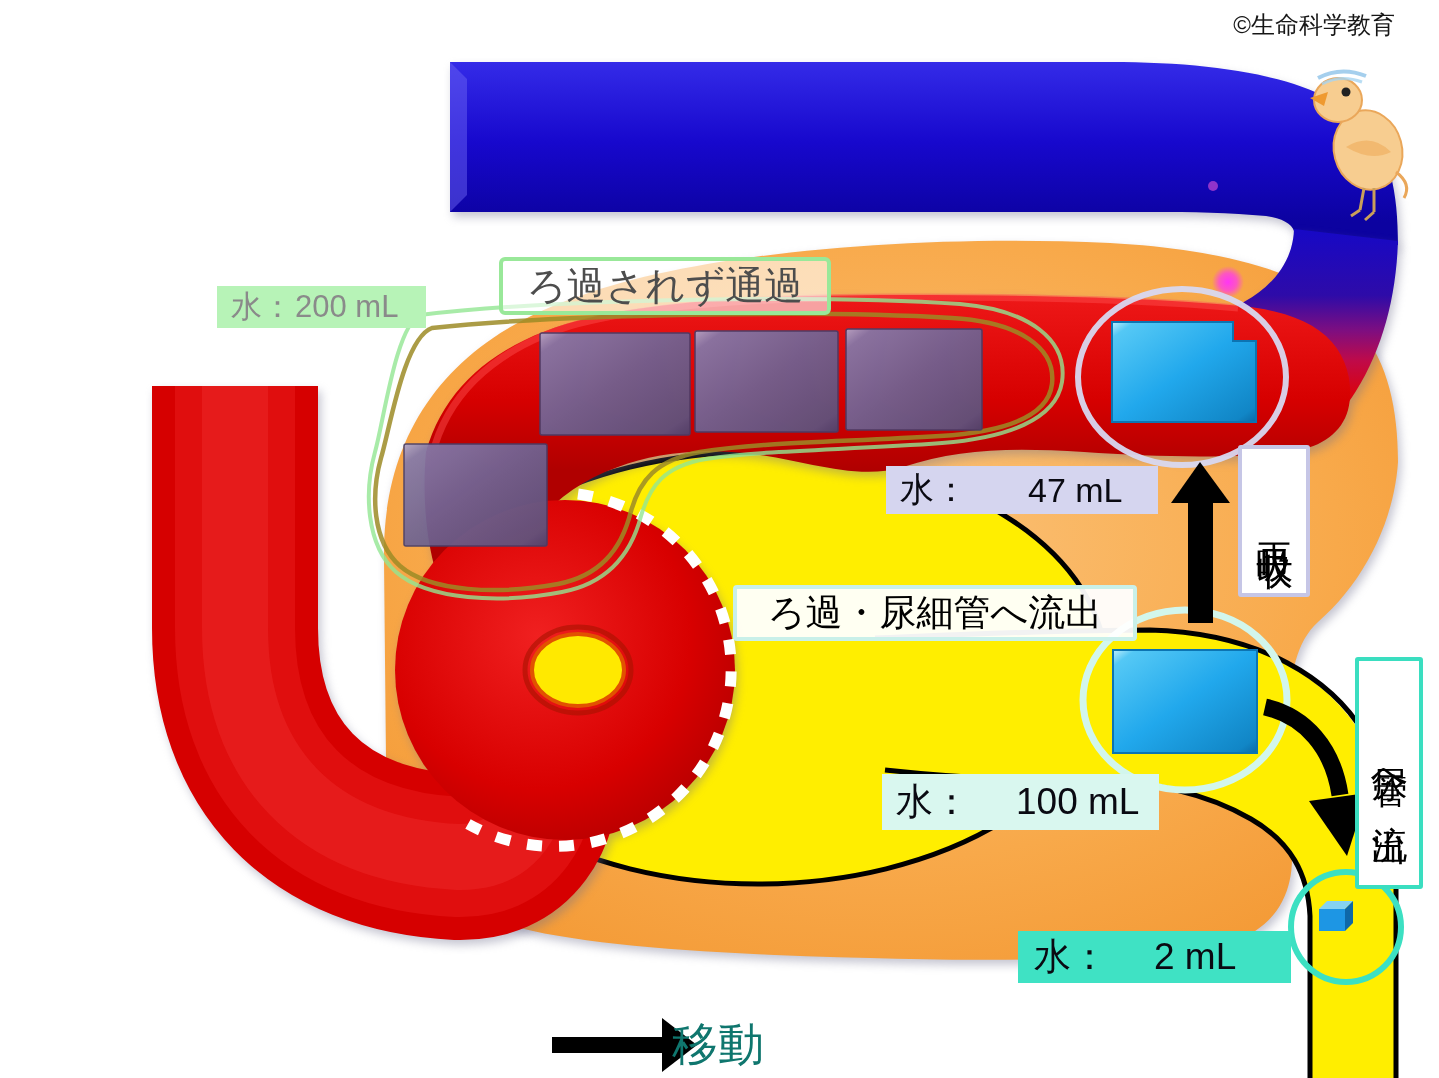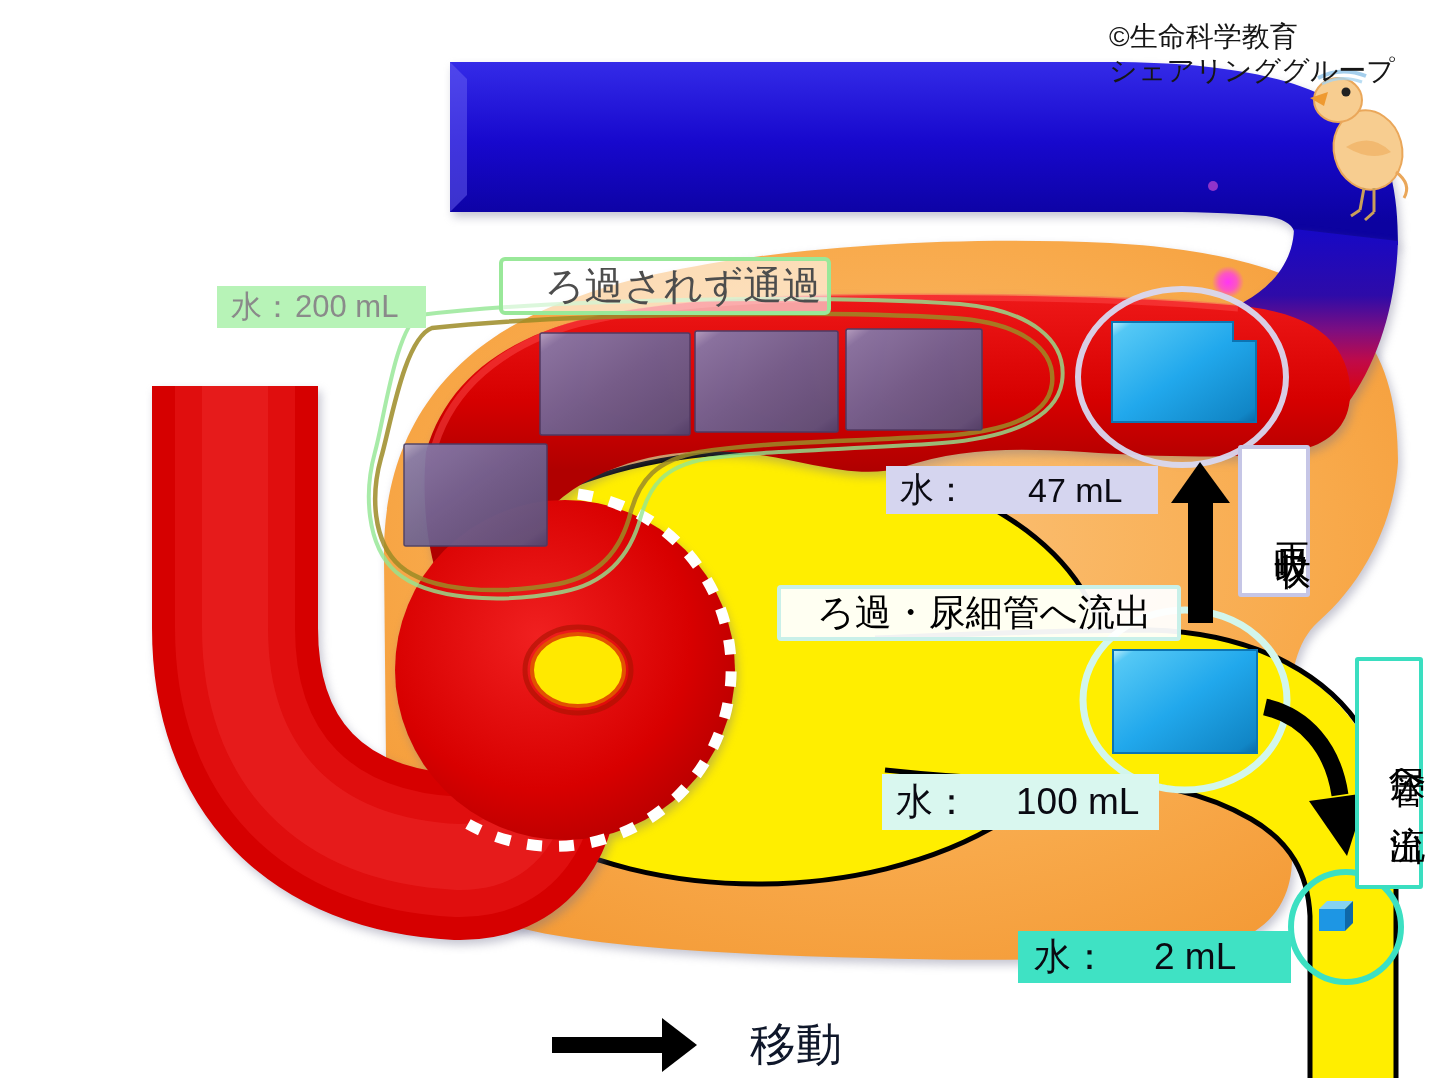--- a/index.html
+++ b/index.html
@@ -1,30 +1,30 @@
 <!DOCTYPE html>
 <html><head>
 <meta charset="utf-8">
 <style>
   html,body{margin:0;padding:0;background:#ffffff;font-family:"Liberation Sans",sans-serif;}
   #stage{position:relative;width:1439px;height:1078px;background:#fff;overflow:hidden;}
   #art{position:absolute;left:0;top:0;}
-  .lbl{position:absolute;display:flex;align-items:center;box-sizing:border-box;white-space:nowrap;padding-left:36px;}
+  .lbl{position:absolute;display:flex;align-items:center;box-sizing:border-box;white-space:nowrap;}
   .shadow{filter:drop-shadow(3px 5px 5px rgba(110,110,140,.40));}
   .lbl-water400{left:217px;top:286px;width:209px;height:42px;background:#b7f3b7;color:#8a8a8a;font-size:31px;padding-left:14px;column-gap:2px;}
   .lbl-notfiltered{left:499px;top:257px;width:332px;height:58px;background:rgba(255,255,255,.60);border:4px solid #99e899;border-radius:6px;color:#4d4d4d;font-size:39px;justify-content:center;}
   .lbl-water99{left:886px;top:466px;width:272px;height:48px;background:#d5d5ef;color:#0a0a12;font-size:34px;padding-left:14px;column-gap:60px;}
-  .lbl-filtration{left:777px;top:585px;width:404px;height:56px;background:rgba(255,255,255,.95);border:4px solid #c9f0e9;border-radius:4px;color:#000;font-size:37px;}
+  .lbl-filtration{left:733px;top:585px;width:404px;height:56px;background:rgba(255,255,255,.95);border:4px solid #c9f0e9;border-radius:4px;color:#000;font-size:37px;justify-content:center;}
   .lbl-water100{left:882px;top:774px;width:277px;height:56px;background:#d9f7ef;color:#0a0a12;font-size:37px;padding-left:14px;column-gap:46px;}
   .lbl-water1{left:1018px;top:931px;width:273px;height:52px;background:#3fe2c4;color:#0a0a12;font-size:37px;padding-left:16px;column-gap:46px;}
   .v-label{writing-mode:vertical-rl;text-orientation:upright;justify-content:center;background:#ffffff;color:#000;letter-spacing:5px;}
   .lbl-reabsorption{left:1238px;top:445px;width:72px;height:152px;border:4px solid #c6c6e6;border-radius:3px;font-size:37px;}
   .lbl-ureter{left:1355px;top:657px;width:68px;height:232px;border:4px solid #3adec0;border-radius:3px;font-size:36px;}
-  .lbl-move{left:714px;top:1014px;font-size:46px;color:#0f172a;}
-  .credit{position:absolute;top:20px;right:44px;text-align:left;color:#161616;font-size:28px;line-height:1.22;}
+  .lbl-move{left:672px;top:1014px;font-size:46px;color:#0f766e;}
+  .credit{position:absolute;top:10px;right:44px;text-align:right;color:#161616;font-size:24px;line-height:1.22;}
 </style>
 </head>
 <body>
 
 <div id="stage">
 
 <svg id="art" width="1439" height="1078" viewBox="0 0 1439 1078">
   <defs>
     <linearGradient id="blueTube" x1="0" y1="62" x2="0" y2="222" gradientUnits="userSpaceOnUse">
       <stop offset="0" stop-color="#342be8"></stop>
@@ -149,21 +149,20 @@
     <circle cx="30" cy="30" r="4.5" fill="#222"></circle>
     <path d="M 2 16 Q 25 4 50 14" fill="none" stroke="#8fc3e8" stroke-width="4" opacity="0.8"></path>
     <path d="M 6 22 Q 25 12 46 20" fill="none" stroke="#a8d4f0" stroke-width="3" opacity="0.8"></path>
     <path d="M 48 126 L 44 148 M 58 126 L 58 150 M 44 148 L 35 154 M 58 150 L 49 158" fill="none" stroke="#caa05a" stroke-width="3"></path>
     <path d="M 80 110 Q 96 122 88 136" fill="none" stroke="#eaa75a" stroke-width="3"></path>
   </g>
 </svg>
 
 <div class="credit">
   <div>©生命科学教育</div>
-  <div>シェアリンググループ</div>
 </div>
 
 <div class="lbl lbl-water400">
   <span>水：</span>
   <span>200 mL</span>
 </div>
 
 <div class="lbl lbl-notfiltered">
   <span>ろ過されず通過</span>
 </div>

